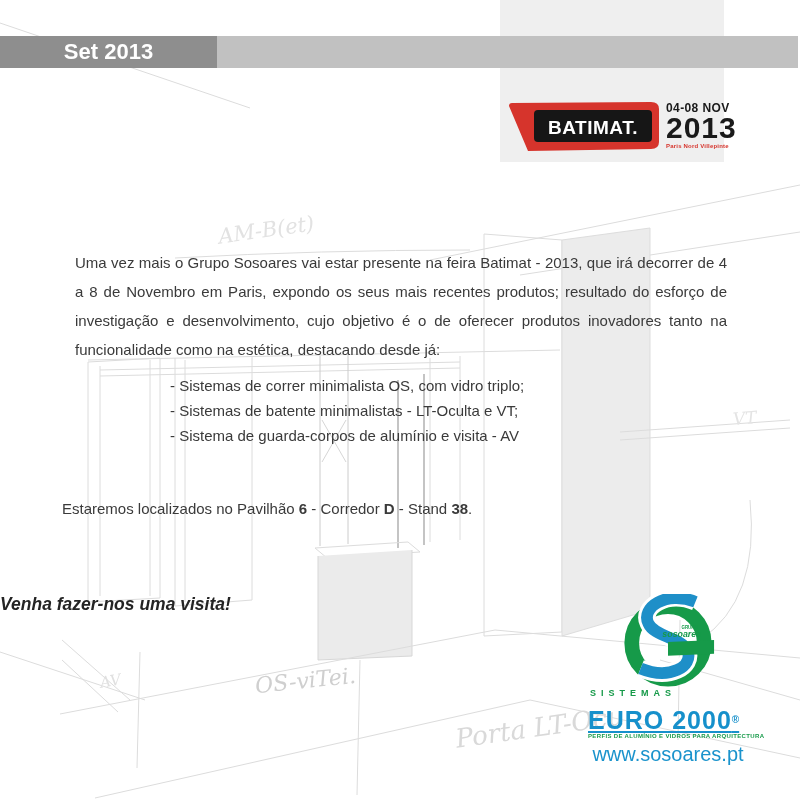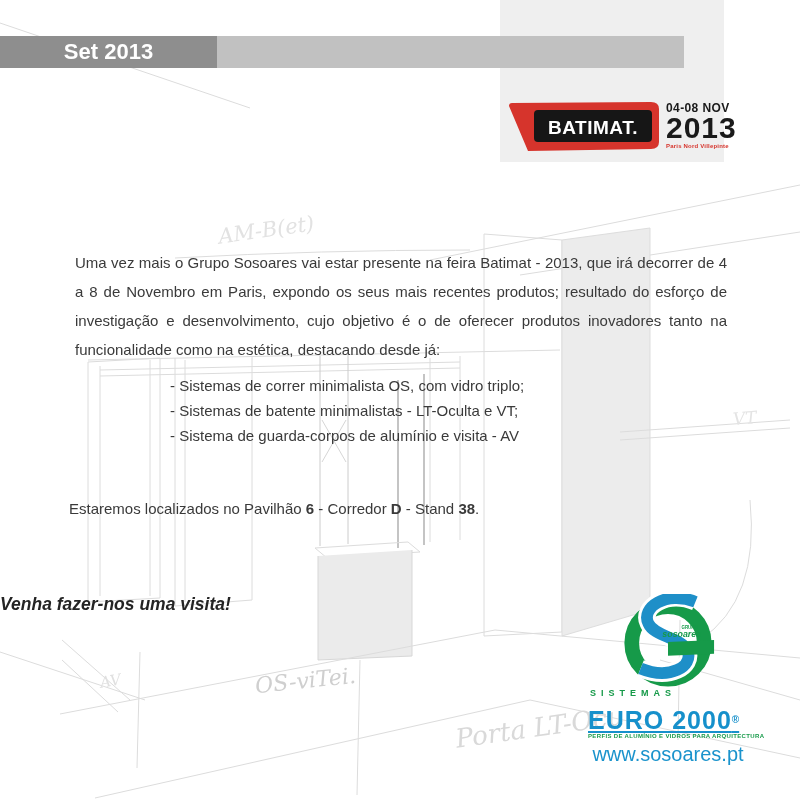--- a/index.html
+++ b/index.html
@@ -6,36 +6,36 @@
   .page{position:relative;width:800px;height:801px;background:#ffffff;overflow:hidden;
         font-family:"Liberation Sans",sans-serif;}
 
   
   .sketch-layer{position:absolute;left:0;top:0;width:800px;height:801px;z-index:0;}
   .sketch-layer svg{position:absolute;left:0;top:0;}
   .hand{position:absolute;font-family:"DejaVu Serif",serif;font-style:italic;white-space:nowrap;}
 
   
   .right-panel{position:absolute;left:500px;top:0;width:224px;height:162px;background:#efefef;z-index:1;}
-  .header-bar{position:absolute;left:0;top:36px;width:684px;height:32px;background:#c1c1c1;z-index:2;}
+  .header-bar{position:absolute;left:0;top:36px;width:798px;height:32px;background:#c1c1c1;z-index:2;}
   .header-dark{position:absolute;left:0;top:0;width:217px;height:32px;background:#8e8e8e;
                color:#ffffff;font-weight:bold;font-size:22px;line-height:32px;text-align:center;}
 
   
   .batimat{position:absolute;left:505px;top:98px;width:215px;height:58px;z-index:2;}
   .batimat-dates{position:absolute;left:161px;top:4px;width:54px;color:#1a1a1a;}
   .bd-nov{font-size:12px;font-weight:bold;letter-spacing:0.4px;line-height:12px;white-space:nowrap;}
   .bd-year{font-size:30px;font-weight:bold;letter-spacing:1px;line-height:28px;margin-top:0px;}
   .bd-venue{font-size:6px;font-weight:bold;color:#d6342c;letter-spacing:0.2px;margin-top:1px;white-space:nowrap;}
 
   
   .paragraph{position:absolute;left:75px;top:248px;width:652px;font-size:15px;line-height:29px;
              color:#3a3a3a;text-align:justify;z-index:3;}
   .bullets{position:absolute;left:170px;top:373px;font-size:15px;line-height:25px;color:#3a3a3a;z-index:3;}
-  .location{position:absolute;left:69px;top:500px;font-size:15px;color:#3a3a3a;z-index:3;white-space:nowrap;}
+  .location{position:absolute;left:62px;top:500px;font-size:15px;color:#3a3a3a;z-index:3;white-space:nowrap;}
   .location b{font-weight:bold;}
   .invitation{position:absolute;left:0;top:594px;width:750px;text-align:left;
               font-size:17.5px;font-weight:bold;font-style:italic;color:#242424;z-index:3;}
 
   
   .sos-logo{position:absolute;left:588px;top:594px;width:160px;z-index:3;text-align:center;}
   .sos-mark{width:98px;height:98px;margin:0 auto;display:block;}
   .sos-sistemas{font-size:9px;font-weight:bold;color:#169a49;letter-spacing:5px;text-align:left;
                 margin:-4px 0 10px 2px;}
   .sos-brand{font-size:25px;font-weight:bold;color:#1690cb;letter-spacing:1px;text-align:left;

